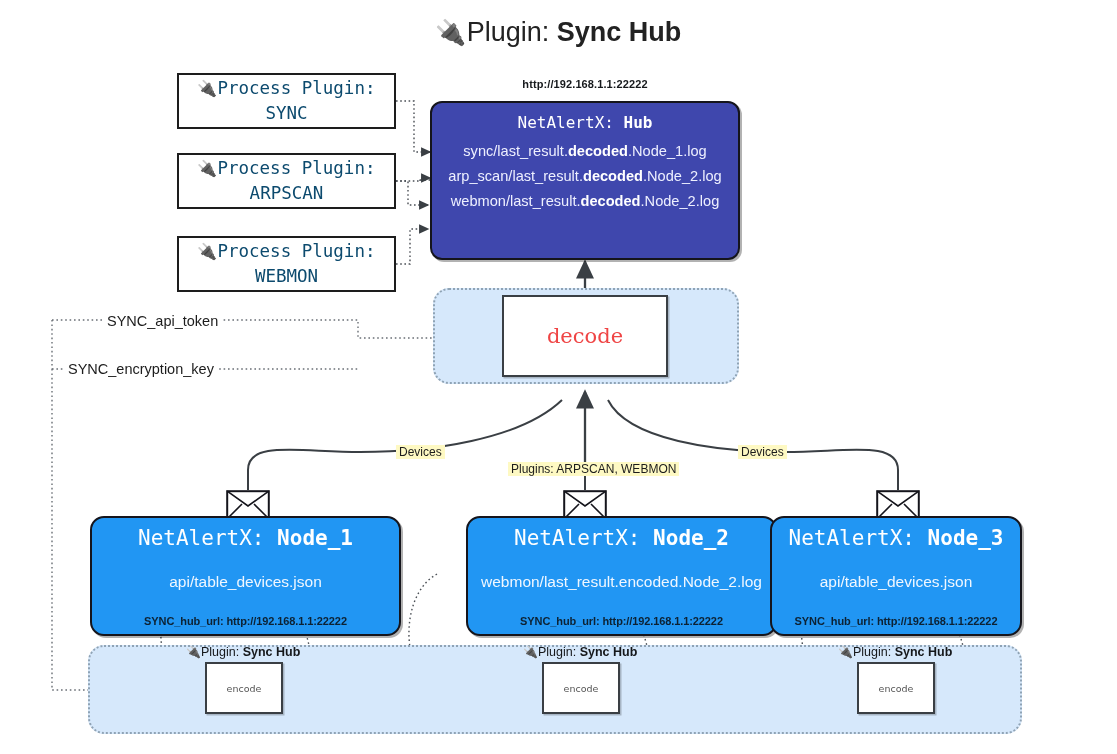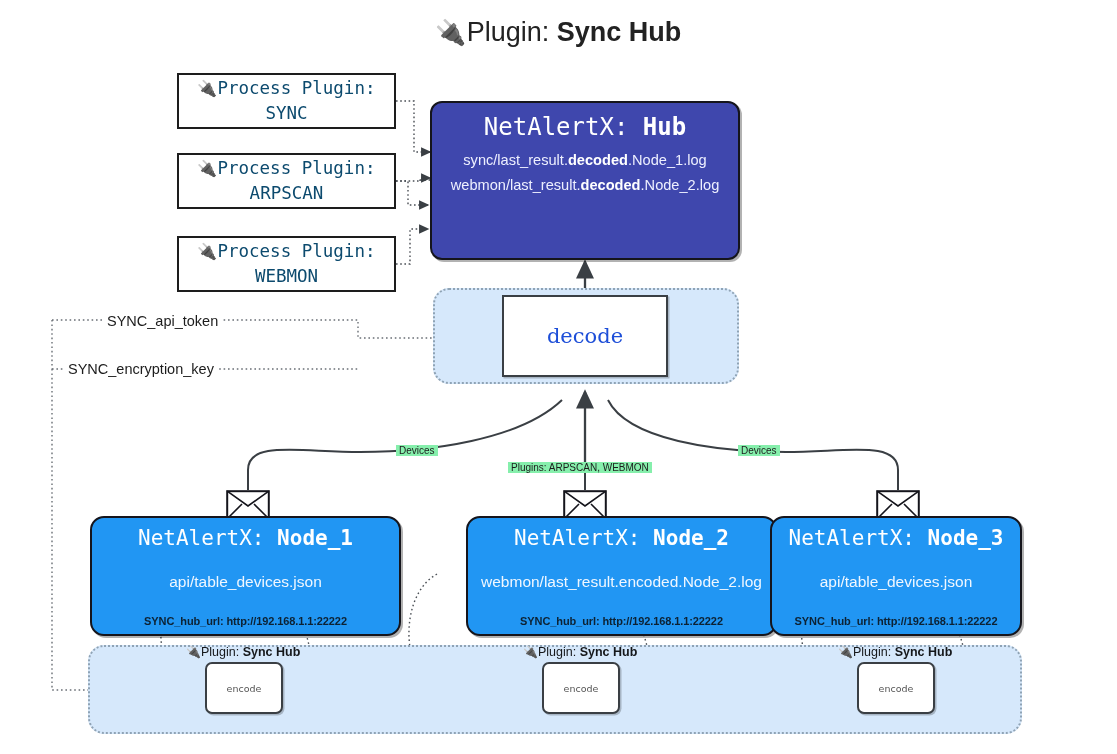--- a/index.html
+++ b/index.html
@@ -41,43 +41,43 @@
   }
   .hub-box{
     position:absolute;box-sizing:border-box;
     background:#3f47ad;border:2.4px solid #15151c;border-radius:12px;
     box-shadow:2px 2px 0 rgba(0,0,0,.30);
     display:flex;flex-direction:column;align-items:center;
     padding-top:10px;
   }
   .hub-title{
     font-family:"DejaVu Sans Mono","Liberation Mono",monospace;
-    font-size:24px;color:#ffffff;white-space:nowrap;margin-bottom:7px;
+    font-size:16px;color:#ffffff;white-space:nowrap;margin-bottom:7px;
   }
   .hub-title b{font-weight:700;}
   .hub-title span.plain{font-weight:400;}
   .hub-line{
     font-size:14.6px;color:#eef0ff;white-space:nowrap;line-height:1.72;
   }
   .hub-line b{font-weight:700;color:#ffffff;}
 
   
   .lb-container{
     position:absolute;box-sizing:border-box;
     background:#d6e8fb;border:2px dotted #8fa3b5;border-radius:16px;
   }
   .white-box{
     position:absolute;box-sizing:border-box;
     background:#ffffff;border:2.2px solid #3a3f44;
     box-shadow:1.5px 1.5px 0 rgba(0,0,0,.22);
     display:flex;align-items:center;justify-content:center;
-    color:#1d4ed8;
+    color:#ef4444;
   }
   .white-box.decode{font-family:"DejaVu Serif","Liberation Serif",serif;font-size:21px;}
-  .white-box.encode{font-family:"DejaVu Sans","Liberation Sans",sans-serif;font-size:9.5px;color:#555;border-radius:7px;}
+  .white-box.encode{font-family:"DejaVu Sans","Liberation Sans",sans-serif;font-size:9.5px;color:#555;}
 
   .encode-cap{
     position:absolute;font-size:12.5px;color:#15171a;white-space:nowrap;
   }
   .encode-cap .plug{font-size:12px;}
   .encode-cap b{font-weight:700;}
 
   
   .node-box{
     position:absolute;box-sizing:border-box;
@@ -98,22 +98,22 @@
   .node-foot{
     font-size:11px;font-weight:700;color:#0d2233;white-space:nowrap;
     margin-bottom:7px;letter-spacing:-.1px;
   }
 
   
   .envelope{position:absolute;}
 
   
   .edge-label{
-    position:absolute;font-size:10px;color:#1c1c1c;white-space:nowrap;
-    background:#86efac;padding:0 3px;
+    position:absolute;font-size:12px;color:#1c1c1c;white-space:nowrap;
+    background:#fef9c3;padding:0 3px;
   }
   .path-label{
     position:absolute;font-size:14.5px;color:#1c1c1c;white-space:nowrap;
     background:#ffffff;padding:0 4px;
   }
 </style>
 </head>
 <body>
 
 <div id="canvas">
@@ -179,26 +179,28 @@
   <div class="proc-box" style="left:177px;top:153px;width:219px;height:56px;">
     <div class="l1"><span class="plug">🔌</span><span>Process Plugin:</span></div>
     <div class="l2">ARPSCAN</div>
   </div>
 
   <div class="proc-box" style="left:177px;top:236px;width:219px;height:56px;">
     <div class="l1"><span class="plug">🔌</span><span>Process Plugin:</span></div>
     <div class="l2">WEBMON</div>
   </div>
 
+  <div class="hub-url" style="left:435px;top:78px;width:300px;">http://192.168.1.1:22222</div>
 
   <div class="hub-box" style="left:430px;top:101px;width:310px;height:159px;">
     <div class="hub-title">
       <span class="plain">NetAlertX: </span><b>Hub</b>
     </div>
     <div class="hub-line"><span>sync/last_result.</span><b>decoded</b><span>.Node_1.log</span></div>
+    <div class="hub-line"><span>arp_scan/last_result.</span><b>decoded</b><span>.Node_2.log</span></div>
     <div class="hub-line"><span>webmon/last_result.</span><b>decoded</b><span>.Node_2.log</span></div>
   </div>
 
   <div class="lb-container" style="left:433px;top:288px;width:306px;height:96px;"></div>
   <div class="white-box decode" style="left:502px;top:295px;width:166px;height:82px;">
     <span>decode</span>
   </div>
 
   <div class="path-label" style="left:103px;top:313px;">SYNC_api_token</div>
   <div class="path-label" style="left:64px;top:361px;">SYNC_encryption_key</div>

